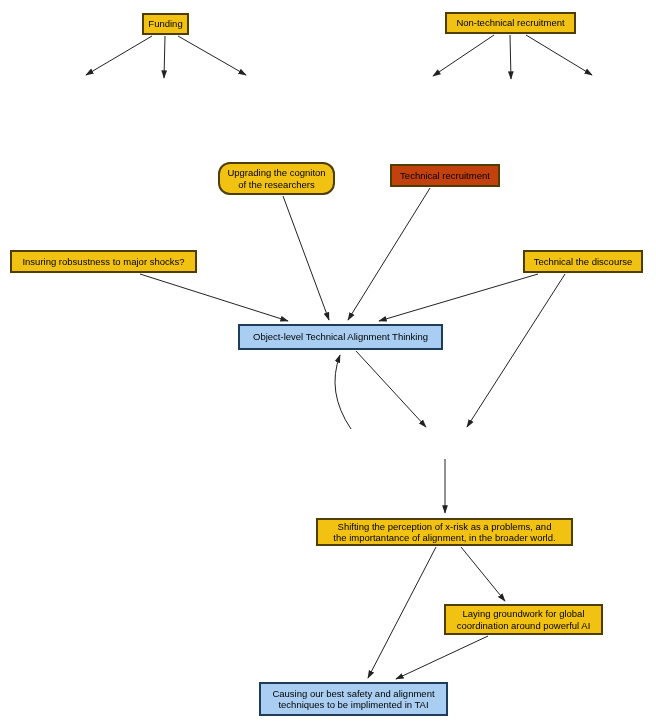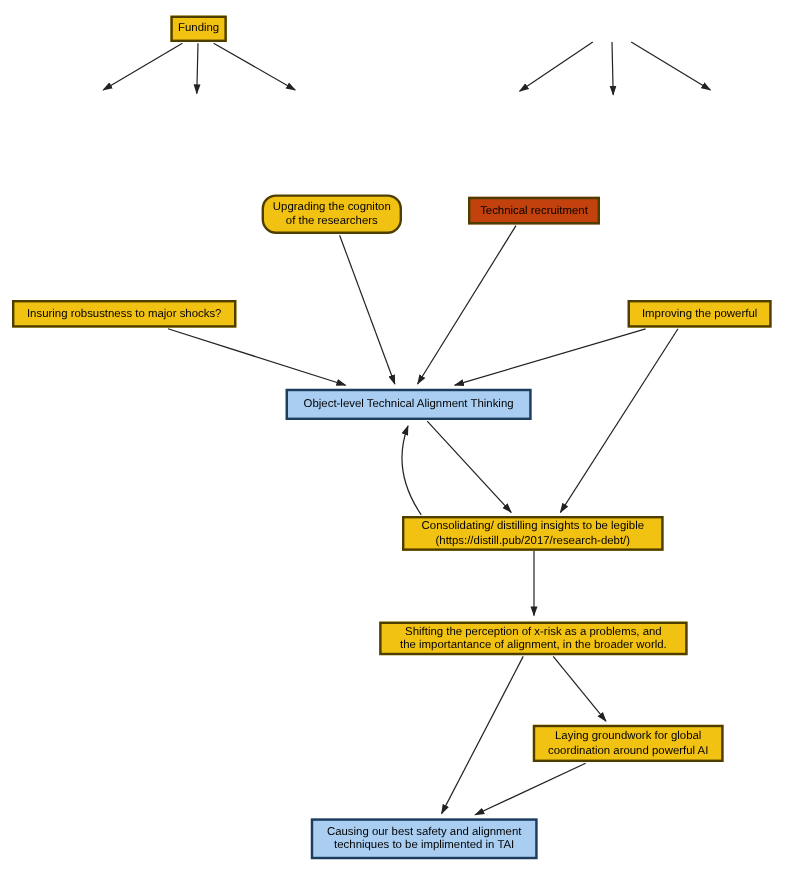--- a/index.html
+++ b/index.html
@@ -51,46 +51,45 @@
     <path class="edge" d="M445,459 L445,513" fill="none" stroke-width="1" marker-end="url(#arrow)" stroke="#222222"></path>
     <path class="edge" d="M461,547 L505,601" fill="none" stroke-width="1" marker-end="url(#arrow)" stroke="#222222"></path>
     <path class="edge" d="M436,547 L368,678" fill="none" stroke-width="1" marker-end="url(#arrow)" stroke="#222222"></path>
     <path class="edge" d="M488,636 L396,679" fill="none" stroke-width="1" marker-end="url(#arrow)" stroke="#222222"></path>
   </svg>
 
   <div class="node" style="left: 142px; top: 13px; width: 47px; height: 22px; background: rgb(242, 194, 18); border-color: rgb(77, 62, 0);">
     <span>Funding</span>
   </div>
 
+  <div class="node" style="left: 445px; top: 12px; width: 131px; height: 22px; background: rgb(242, 194, 18); border-color: rgb(77, 62, 0);">
+    <span>Non-technical recruitment</span>
+  </div>
 
   <div class="node" style="left: 218px; top: 162px; width: 117px; height: 33px; background: rgb(242, 194, 18); border-color: rgb(77, 62, 0); border-radius: 12px;">
     <span>Upgrading the cogniton</span>
     <span>of the researchers</span>
   </div>
 
   <div class="node" style="left: 390px; top: 164px; width: 110px; height: 23px; background: #c2410c; border-color: rgb(77, 62, 0);">
     <span>Technical recruitment</span>
   </div>
 
   <div class="node" style="left: 10px; top: 250px; width: 187px; height: 23px; background: rgb(242, 194, 18); border-color: rgb(77, 62, 0);">
     <span>Insuring robsustness to major shocks?</span>
   </div>
 
   <div class="node" style="left: 523px; top: 250px; width: 120px; height: 23px; background: rgb(242, 194, 18); border-color: rgb(77, 62, 0);">
-    <span>Improving the powerful</span>
+    <span>Technical the discourse</span>
   </div>
 
   <div class="node" style="left: 238px; top: 324px; width: 205px; height: 26px; background: rgb(169, 206, 241); border-color: rgb(30, 61, 92);">
     <span>Object-level Technical Alignment Thinking</span>
   </div>
 
-  <div class="node" style="left: 335px; top: 430px; width: 218px; height: 29px; background: rgb(242, 194, 18); border-color: rgb(77, 62, 0);">
-    <span>Consolidating/ distilling insights to be legible</span>
-    <span>(https://distill.pub/2017/research-debt/)</span>
-  </div>
 
   <div class="node" style="left: 316px; top: 518px; width: 257px; height: 28px; background: rgb(242, 194, 18); border-color: rgb(77, 62, 0);">
     <span>Shifting the perception of x-risk as a problems, and</span>
     <span>the importantance of alignment, in the broader world.</span>
   </div>
 
   <div class="node" style="left: 444px; top: 604px; width: 159px; height: 31px; background: rgb(242, 194, 18); border-color: rgb(77, 62, 0);">
     <span>Laying groundwork for global</span>
     <span>coordination around powerful AI</span>
   </div>

